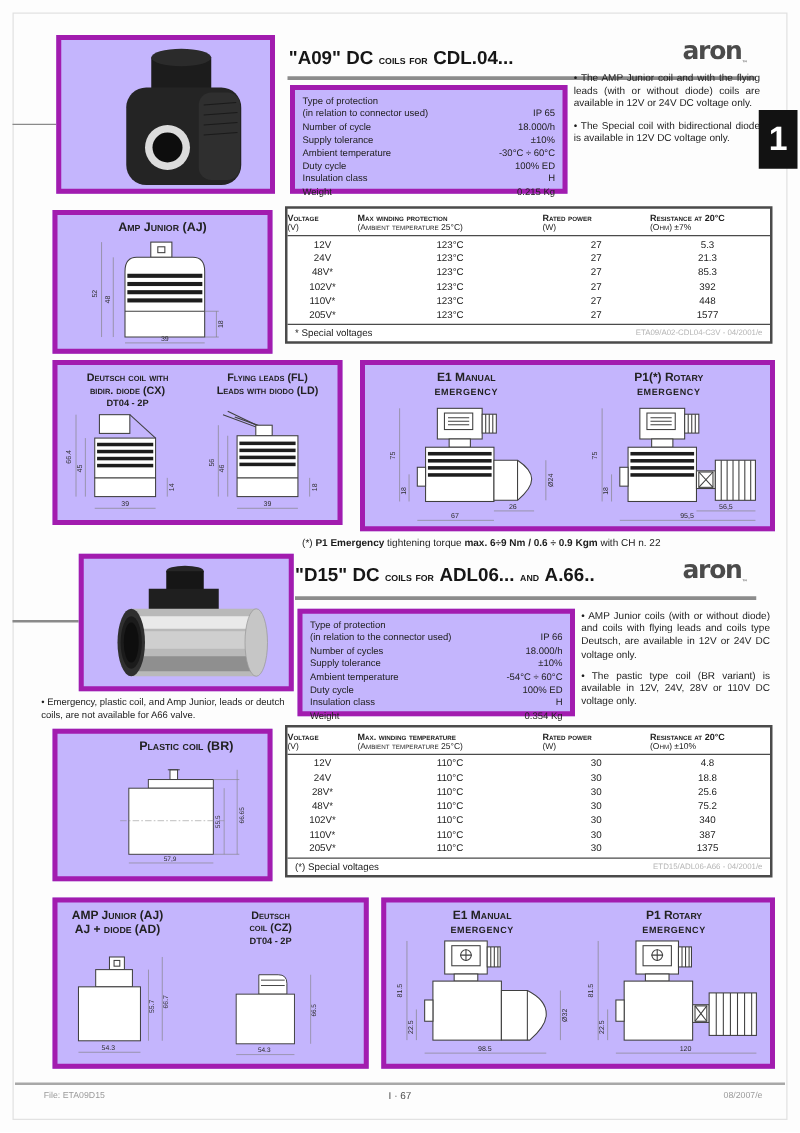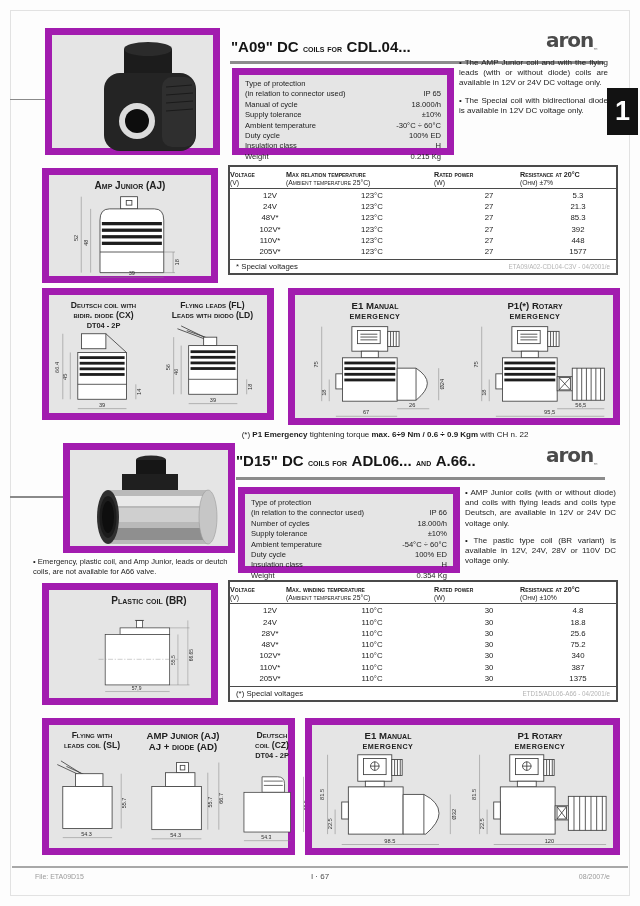--- a/index.html
+++ b/index.html
@@ -1,20 +1,20 @@
 <!DOCTYPE html>
 <html><head>
 <meta charset="utf-8">
 <style>
   html,body{margin:0;padding:0;background:#fff;}
   .page{position:relative;width:640px;height:906px;background:#fdfdfd;
         font-family:"Liberation Sans",sans-serif;color:#222;overflow:hidden;}
   .scan-border{position:absolute;left:10px;top:10px;width:618px;height:884px;
         border:1px solid #e2e2e2;}
-  .box{position:absolute;border:7px solid #a21caf;background:#e5e5e5;box-sizing:border-box;}
+  .box{position:absolute;border:4px solid #a21caf;background:#c4b5fd;box-sizing:border-box;}
   .tick{position:absolute;background:#8a8a8a;}
   
   .title-line{position:absolute;white-space:nowrap;color:#161616;}
   .t-main{font-size:15px;font-weight:bold;}
   .t-small{font-size:10.5px;font-weight:bold;font-variant:small-caps;}
   .rule{position:absolute;background:#8c8c8c;height:3px;}
   .logo{position:absolute;font-family:"DejaVu Sans",sans-serif;font-weight:800;
         font-size:20px;color:#4b4b4b;letter-spacing:-1px;line-height:20px;}
   .logo .tm{font-size:5px;letter-spacing:0;vertical-align:sub;color:#7a7a7a;}
   .side-tab{position:absolute;background:#121212;color:#fff;display:flex;
@@ -24,21 +24,21 @@
   .spec-row{display:flex;justify-content:space-between;}
   .notes{position:absolute;font-size:8px;line-height:10.2px;text-align:justify;color:#1c1c1c;}
   .notes p{margin:0 0 7px 0;}
   
   .vtable{position:absolute;border:2px solid #4a4a4a;background:#fff;box-sizing:border-box;
         display:flex;flex-direction:column;}
   .cols{display:grid;grid-template-columns:56px 148px 86px 92px;}
   .vt-head{border-bottom:1.5px solid #4a4a4a;padding:3px 0 2px 0;text-align:left;}
   .th-main{font-size:7.2px;font-weight:bold;font-variant:small-caps;}
   .th-sub{font-size:6.8px;font-variant:small-caps;}
-  .vt-body{flex:1;display:flex;flex-direction:column;justify-content:space-evenly;padding:1px 0;margin-left:12px;}
+  .vt-body{flex:1;display:flex;flex-direction:column;justify-content:space-evenly;padding:1px 0;}
   .vt-row{text-align:center;font-size:7.8px;line-height:10px;}
   .vt-foot{border-top:1.2px solid #4a4a4a;display:flex;justify-content:space-between;
         align-items:center;padding:2px 6px;}
   .vt-note{font-size:7.8px;}
   .vt-code{font-size:6.3px;color:#b4b4b4;}
   
   .box-title{text-align:center;font-weight:bold;font-variant:small-caps;font-size:10px;margin-top:5px;}
   .dbx-title{text-align:center;font-weight:bold;font-variant:small-caps;font-size:8.6px;line-height:10px;}
   .dbx-title-lg{text-align:left;font-weight:bold;font-variant:small-caps;font-size:9.6px;line-height:11px;}
   .dbx-sub{text-align:center;font-weight:bold;font-size:7.2px;letter-spacing:.5px;margin-top:1px;}
@@ -100,21 +100,21 @@
   <div class="box spec-box" style="left:232px;top:68px;width:222px;height:87px;">
     <div class="spec-row">
         <span>Type of protection</span>
         <span></span>
       </div>
     <div class="spec-row">
         <span>(in relation to connector used)</span>
         <span>IP 65</span>
       </div>
     <div class="spec-row">
-        <span>Manual of cycle</span>
+        <span>Number of cycle</span>
         <span>18.000/h</span>
       </div>
     <div class="spec-row">
         <span>Supply tolerance</span>
         <span>±10%</span>
       </div>
     <div class="spec-row">
         <span>Ambient temperature</span>
         <span>-30°C ÷ 60°C</span>
       </div>
@@ -163,21 +163,21 @@
     </div>
   </div>
 
   <div class="vtable" style="left:228px;top:165px;width:390px;height:110px;">
     <div class="vt-head cols">
       <div>
           <div class="th-main">Voltage</div>
           <div class="th-sub">(V)</div>
         </div>
       <div>
-          <div class="th-main">Max relation temperature</div>
+          <div class="th-main">Max winding protection</div>
           <div class="th-sub">(Ambient temperature 25°C)</div>
         </div>
       <div>
           <div class="th-main">Rated power</div>
           <div class="th-sub">(W)</div>
         </div>
       <div>
           <div class="th-main">Resistance at 20°C</div>
           <div class="th-sub">(Ohm) ±7%</div>
         </div>
@@ -525,37 +525,20 @@
         </div>
     </div>
     <div class="vt-foot">
       <span class="vt-note">(*) Special voltages</span>
       <span class="vt-code">ETD15/ADL06-A66 - 04/2001/e</span>
     </div>
   </div>
 
   <div class="box" style="left:42px;top:718px;width:253px;height:137px;">
     <div class="col-wrap">
-      <div class="dcol" style="flex:0 0 86px;">
-        <div class="dbx-title">Flying with</div>
-        <div class="dbx-title">leads coil (SL)</div>
-        <div class="grow">
-          <svg width="84" height="92" viewBox="0 0 92 98">
-            <path d="M38,22 L8,8" class="ln"></path>
-            <path d="M41,22 L12,4" class="ln"></path>
-            <path d="M44,22 L18,10" class="ln"></path>
-            <rect x="28" y="18" width="30" height="14" class="lnf"></rect>
-            <rect x="14" y="32" width="54" height="46" class="lnf"></rect>
-            <line x1="78" y1="18" x2="78" y2="78" class="dim"></line>
-            <line x1="14" y1="88" x2="68" y2="88" class="dim"></line>
-            <text class="dtx" transform="rotate(-90 83 50)" x="83" y="50" text-anchor="middle">55.7</text>
-            <text class="dtx" x="40" y="86" text-anchor="middle">54.3</text>
-          </svg>
-        </div>
-      </div>
       <div class="dcol" style="flex:0 0 96px;">
         <div class="dbx-title-lg">AMP Junior (AJ)</div>
         <div class="dbx-title-lg">AJ + diode (AD)</div>
         <div class="grow">
           <svg width="90" height="90" viewBox="0 0 98 98">
             <rect x="42" y="5" width="13" height="11" class="lnf"></rect>
             <rect x="46" y="8" width="5" height="5" class="ln"></rect>
             <rect x="30" y="16" width="32" height="15" class="lnf"></rect>
             <rect x="15" y="31" width="54" height="47" class="lnf"></rect>
             <line x1="76" y1="16" x2="76" y2="78" class="dim"></line>

